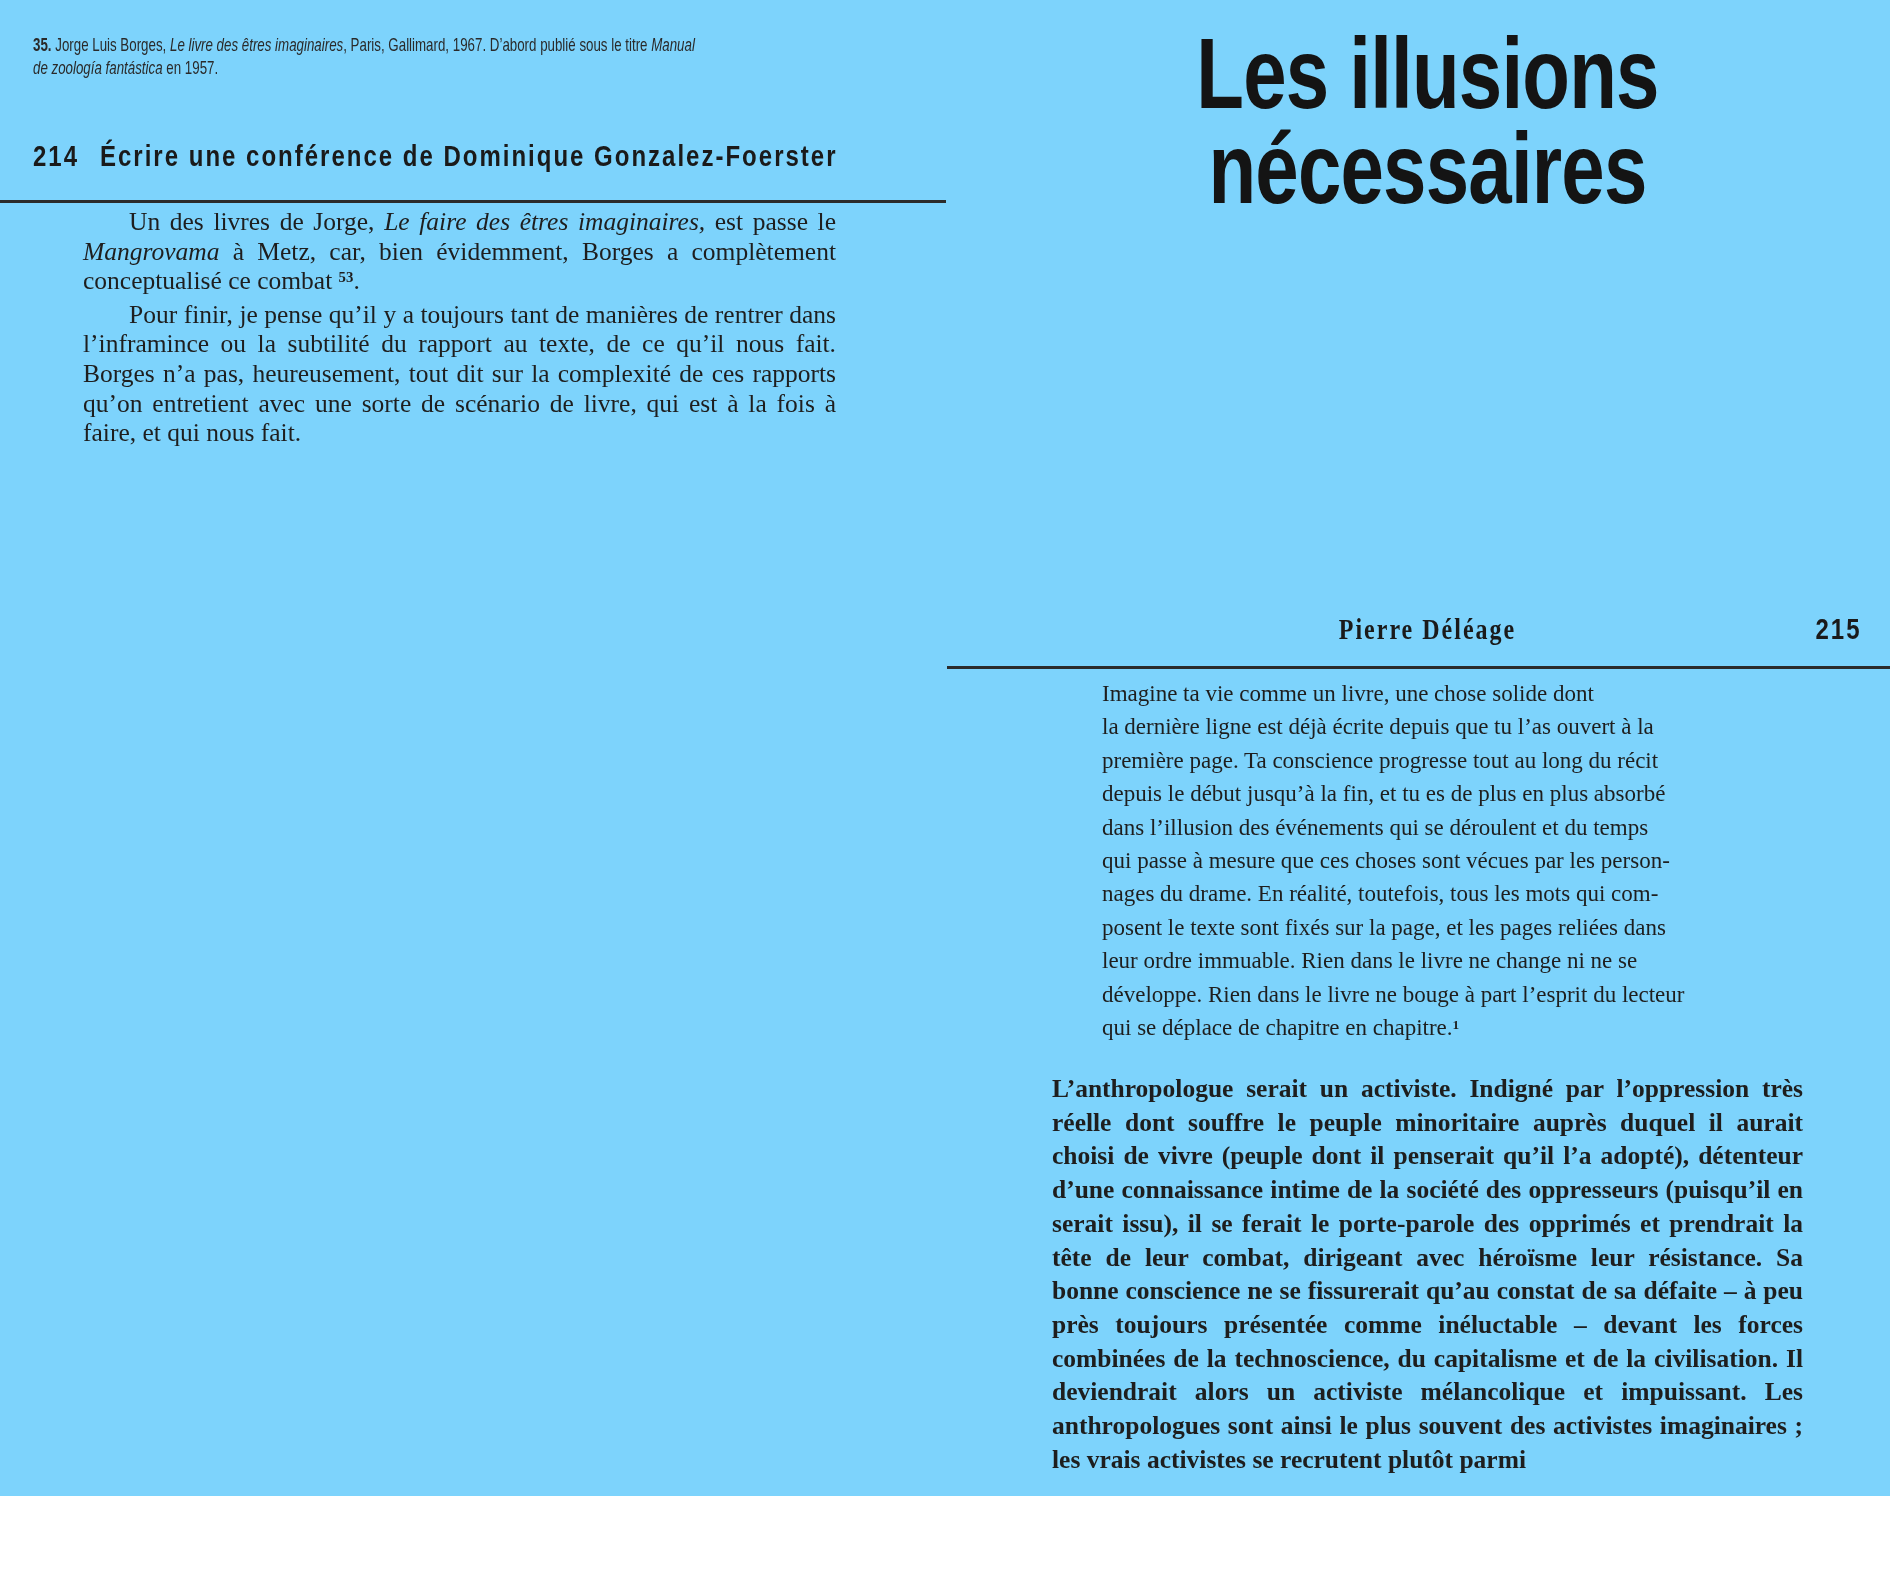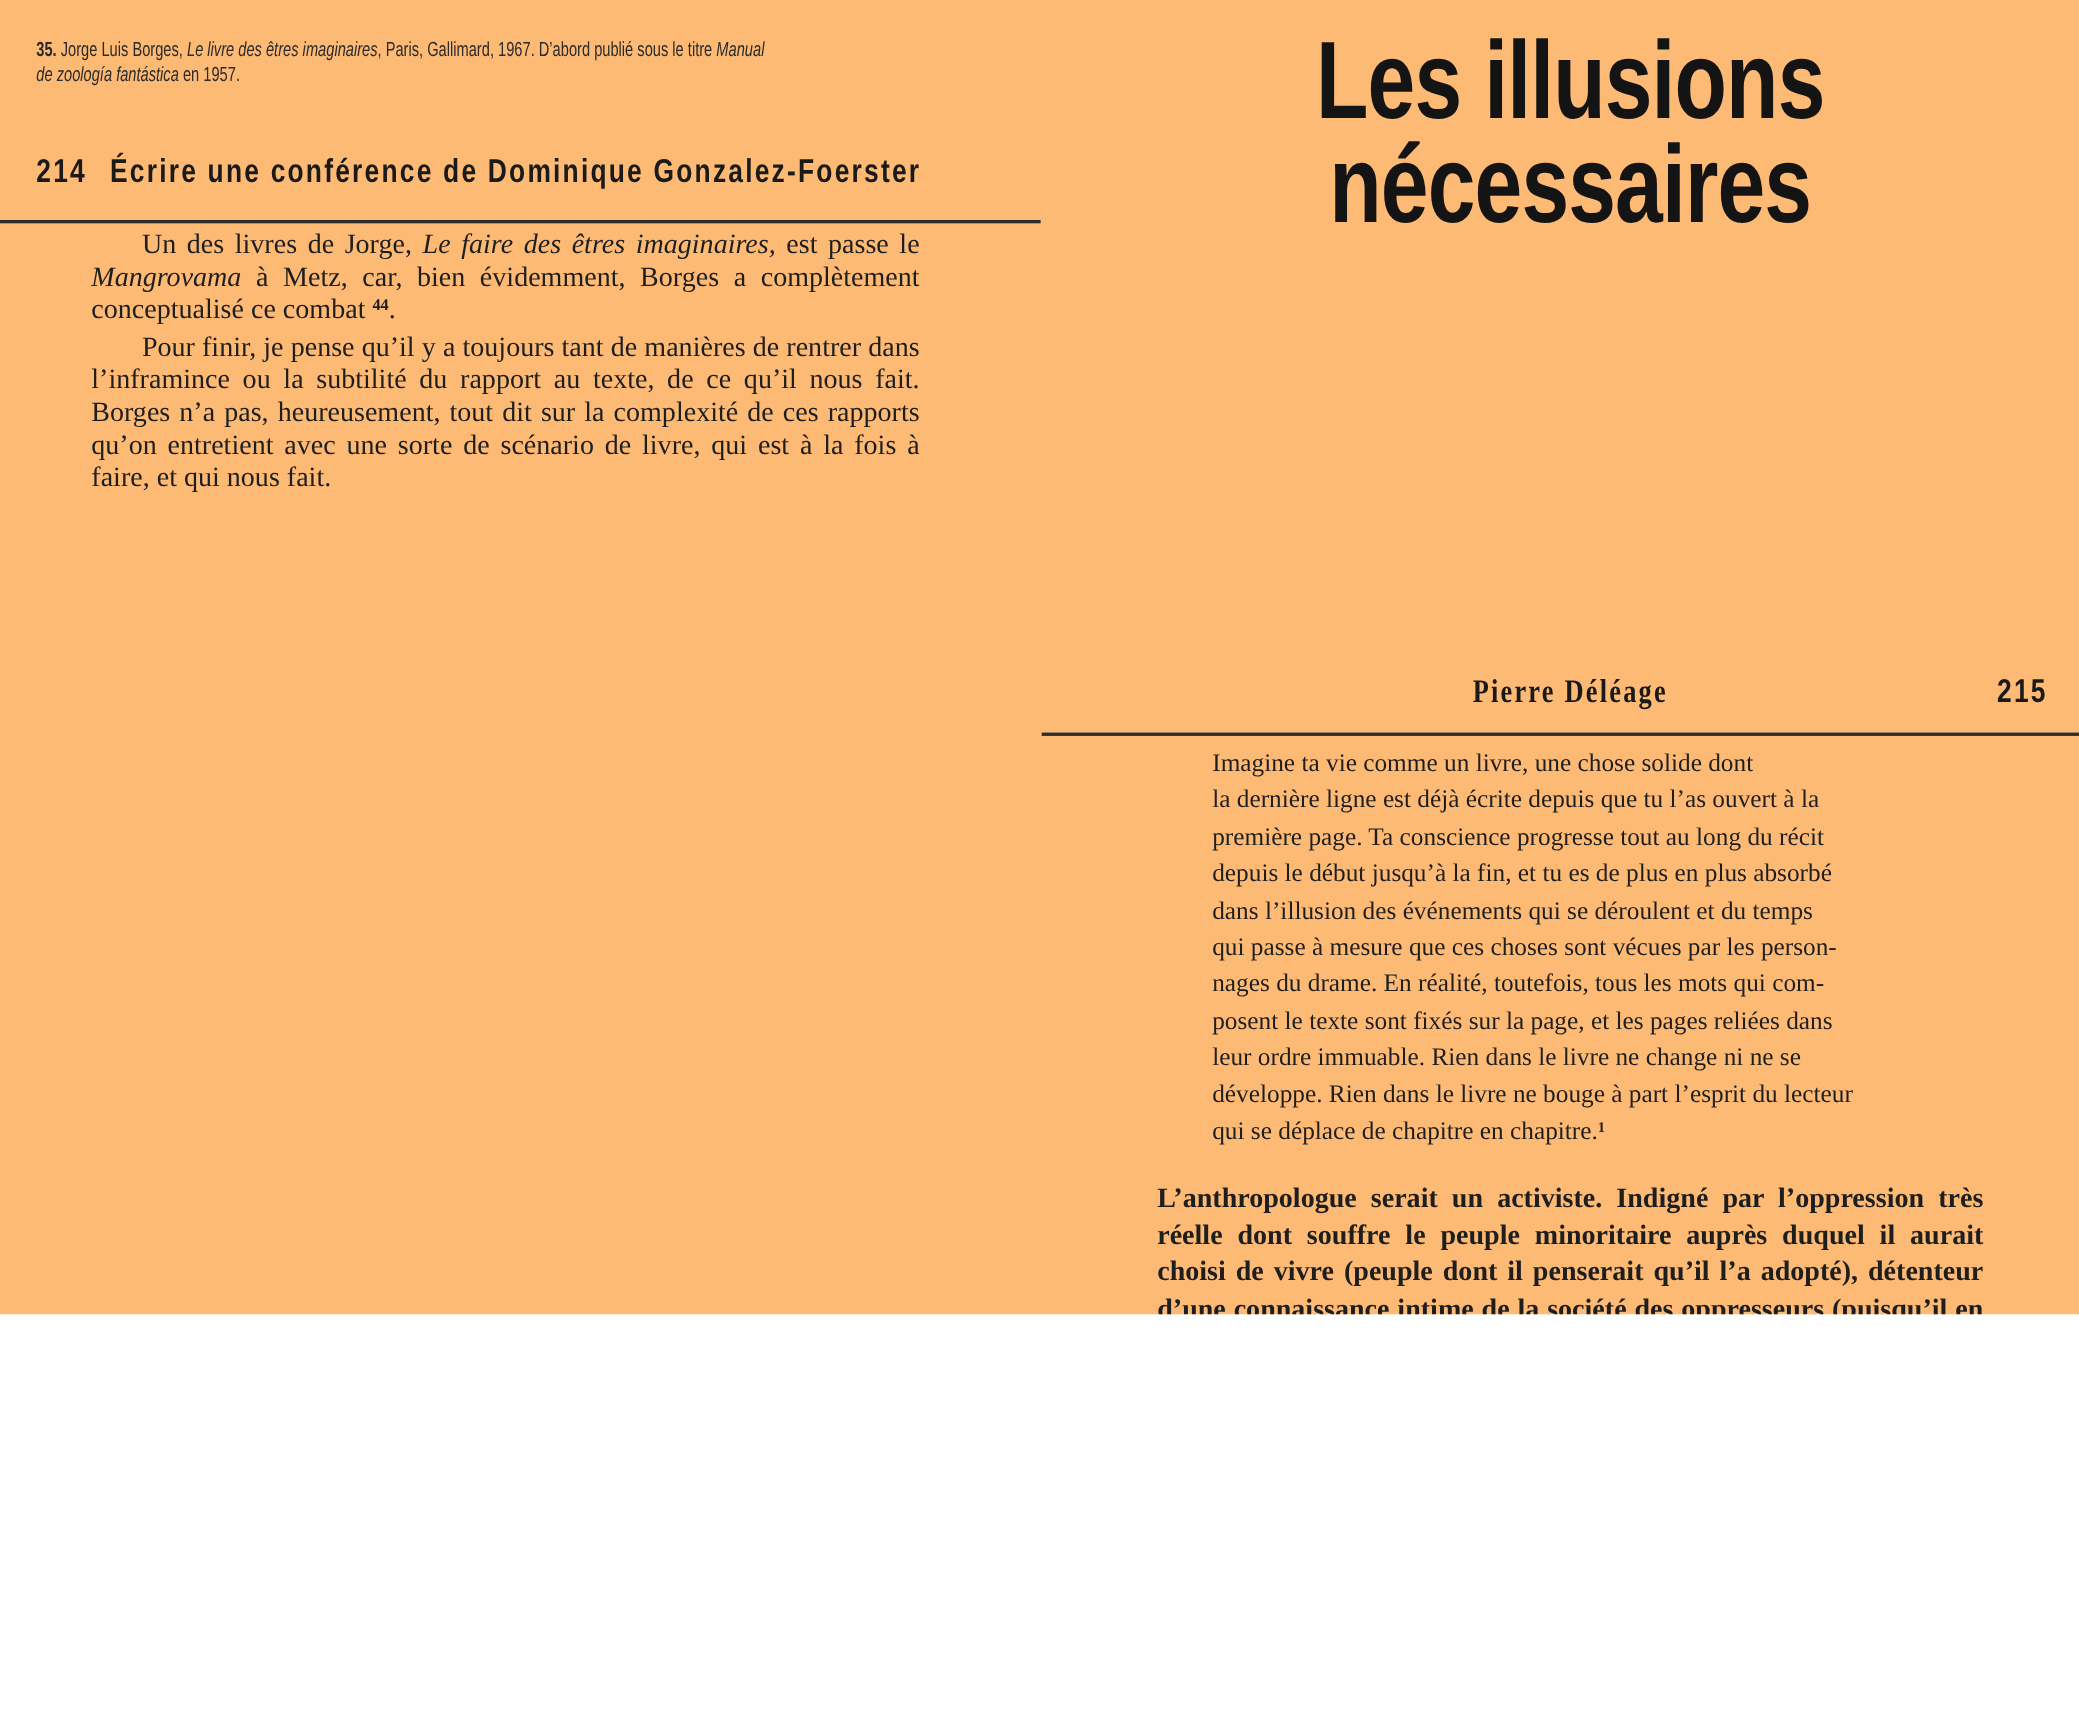--- a/index.html
+++ b/index.html
@@ -3,22 +3,22 @@
 <meta charset="utf-8">
 <style>
   html, body {
     margin: 0;
     padding: 0;
     background: #ffffff;
   }
   .canvas {
     position: relative;
     width: 1890px;
-    height: 1195px;
-    background: #fdba74;
+    height: 1496px;
+    background: #7dd3fc;
     overflow: hidden;
     font-family: "Liberation Serif", "DejaVu Serif", serif;
     color: #1e1e1e;
   }
   .abs { position: absolute; }
 
   
   .cond {
     font-family: "Liberation Sans", "DejaVu Sans", sans-serif;
     transform-origin: 0 0;
@@ -101,21 +101,21 @@
   <div class="abs cond footnote"><span class="bd">35.</span><span> Jorge Luis Borges, </span><span class="it">Le livre des êtres imaginaires</span><span>, Paris, Gallimard, 1967. D’abord publié sous le titre </span><span class="it">Manual
 de zoología fantástica</span><span> en 1957.</span></div>
 
   <div class="abs cond running folio-left">214</div>
 
   <div class="abs cond running title-left">Écrire une conférence de Dominique Gonzalez-Foerster</div>
 
   <div class="abs rule rule-left"></div>
 
   <div class="abs body-text body-left">
-      <p class="indent"><span>Un des livres de Jorge, </span><span class="it">Le faire des êtres imaginaires,</span><span> est passe le </span><span class="it">Mangrovama</span><span> à Metz, car, bien évidemment, Borges a complètement conceptualisé ce combat </span><span class="sup">44</span><span>.</span></p>
+      <p class="indent"><span>Un des livres de Jorge, </span><span class="it">Le faire des êtres imaginaires,</span><span> est passe le </span><span class="it">Mangrovama</span><span> à Metz, car, bien évidemment, Borges a complètement conceptualisé ce combat </span><span class="sup">53</span><span>.</span></p>
       <p class="indent"><span>Pour finir, je pense qu’il y a toujours tant de manières de rentrer dans l’inframince ou la subtilité du rapport au texte, de ce qu’il nous fait. Borges n’a pas, heureusement, tout dit sur la complexité de ces rapports qu’on entretient avec une sorte de scénario de livre, qui est à la fois à faire, et qui nous fait.</span></p>
     </div>
 
   <h1 class="abs chapter-title">Les illusions
 nécessaires</h1>
 
   <div class="abs running author-wrap">Pierre Déléage</div>
 
   <div class="abs cond running folio-right">215</div>
 

